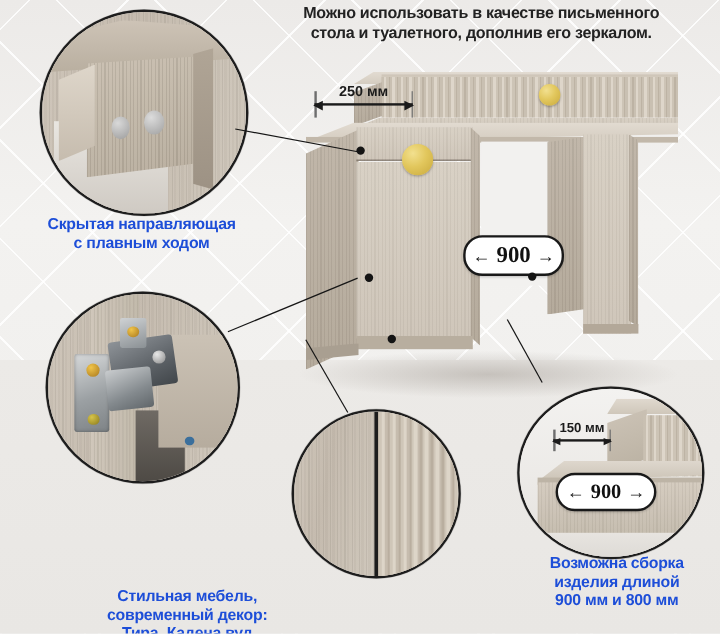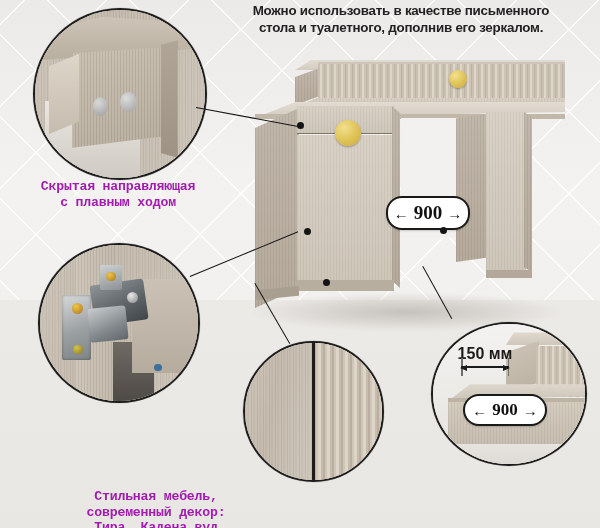--- a/index.html
+++ b/index.html
@@ -27,25 +27,24 @@
   }
   .bg-floor{
     position:absolute;left:0;right:0;top:300px;bottom:0;
     background:linear-gradient(180deg,#eceae7 0%,#e9e7e4 100%);
   }
   
   .cap{
     position:absolute;
     text-align:center;
     font-weight:bold;
-    color:#a21caf;
+    color:#1d4ed8;
     line-height:1.18;
     letter-spacing:-0.2px;
     white-space:pre-line;
-    font-family:Liberation Mono, monospace;
   }
   .header-text{
     position:absolute;
     left:208px;top:2px;width:386px;
     text-align:center;
     font-size:13.4px;font-weight:bold;
     color:#222;line-height:1.3;
     letter-spacing:-0.25px;
     white-space:pre-line;
   }
@@ -194,20 +193,28 @@
                 clip-path:polygon(0 3%,100% 0,100% 97%,0 100%);"></div>
 
     <div class="panel face" style="left:231px;top:52px;width:40px;height:166px;"></div>
 
     <div class="panel face-d" style="left:269px;top:52px;width:8px;height:160px;
                 clip-path:polygon(0 0,100% 3%,100% 100%,0 97%);"></div>
     <div class="panel" style="left:231px;top:210px;width:46px;height:8px;background:#b3a899;"></div>
 
   </div>
 
+  <div class="dim" style="left:262px;top:62px;width:82px;height:30px;">
+    <span class="lbl">250 мм</span>
+    <span class="extL"></span>
+    <span class="extR"></span>
+    <span class="bar"></span>
+    <span class="tipL"></span>
+    <span class="tipR"></span>
+  </div>
 
   <div class="pill" style="left:386px;top:196px;width:80px;height:30px;">
     <span class="ar">←</span>
     <span class="val">900</span>
     <span class="ar">→</span>
   </div>
 
   <div class="circle" style="left:33px;top:8px;width:170px;height:168px;">
     <div class="inner wood-v"></div>
 
@@ -307,31 +314,34 @@
                 clip-path:polygon(16% 0,100% 0,100% 70%,0 100%);"></div>
     <div class="inner" style="left:10%;top:53%;width:90%;height:4%;background:#bdb4a6;"></div>
 
     <div class="inner" style="left:10%;top:56%;width:90%;height:32%;
                 background:repeating-linear-gradient(90deg,rgba(0,0,0,.04) 0 1px,rgba(255,255,255,.04) 1px 3px),
                            linear-gradient(180deg,#d3cabd,#c3baac);"></div>
     <div class="inner" style="left:0;top:86%;width:100%;height:14%;background:linear-gradient(180deg,#e7e4e0,#dedbd6);"></div>
   </div>
 
   <div class="dim" style="left:461px;top:344px;width:48px;height:28px;">
-    <span class="lbl" style="font-size:16px;">150 мм</span>
+    <span class="lbl" style="font-size:11px;">150 мм</span>
     <span class="extL" style="height:18px;bottom:-4px;"></span>
     <span class="extR" style="height:18px;bottom:-4px;"></span>
     <span class="bar"></span>
     <span class="tipL" style="border-top-width:3.5px;border-bottom-width:3.5px;border-right-width:7px;bottom:1px;"></span>
     <span class="tipR" style="border-top-width:3.5px;border-bottom-width:3.5px;border-left-width:7px;bottom:1px;"></span>
   </div>
 
   <div class="pill" style="left:463px;top:394px;width:80px;height:28px;">
     <span class="ar">←</span>
     <span class="val" style="font-size:17px;">900</span>
     <span class="ar">→</span>
   </div>
 
+  <div class="cap" style="left:428px;top:461px;width:172px;font-size:13.2px;">Возможна сборка
+изделия длиной
+900 мм и 800 мм</div>
 
   <div class="lead" style="left:452px;top:318px;width:60px;transform:rotate(-119deg);"></div>
   <div class="dot" style="left:440px;top:227px;"></div>
 
 </div>
 
 </body></html>

